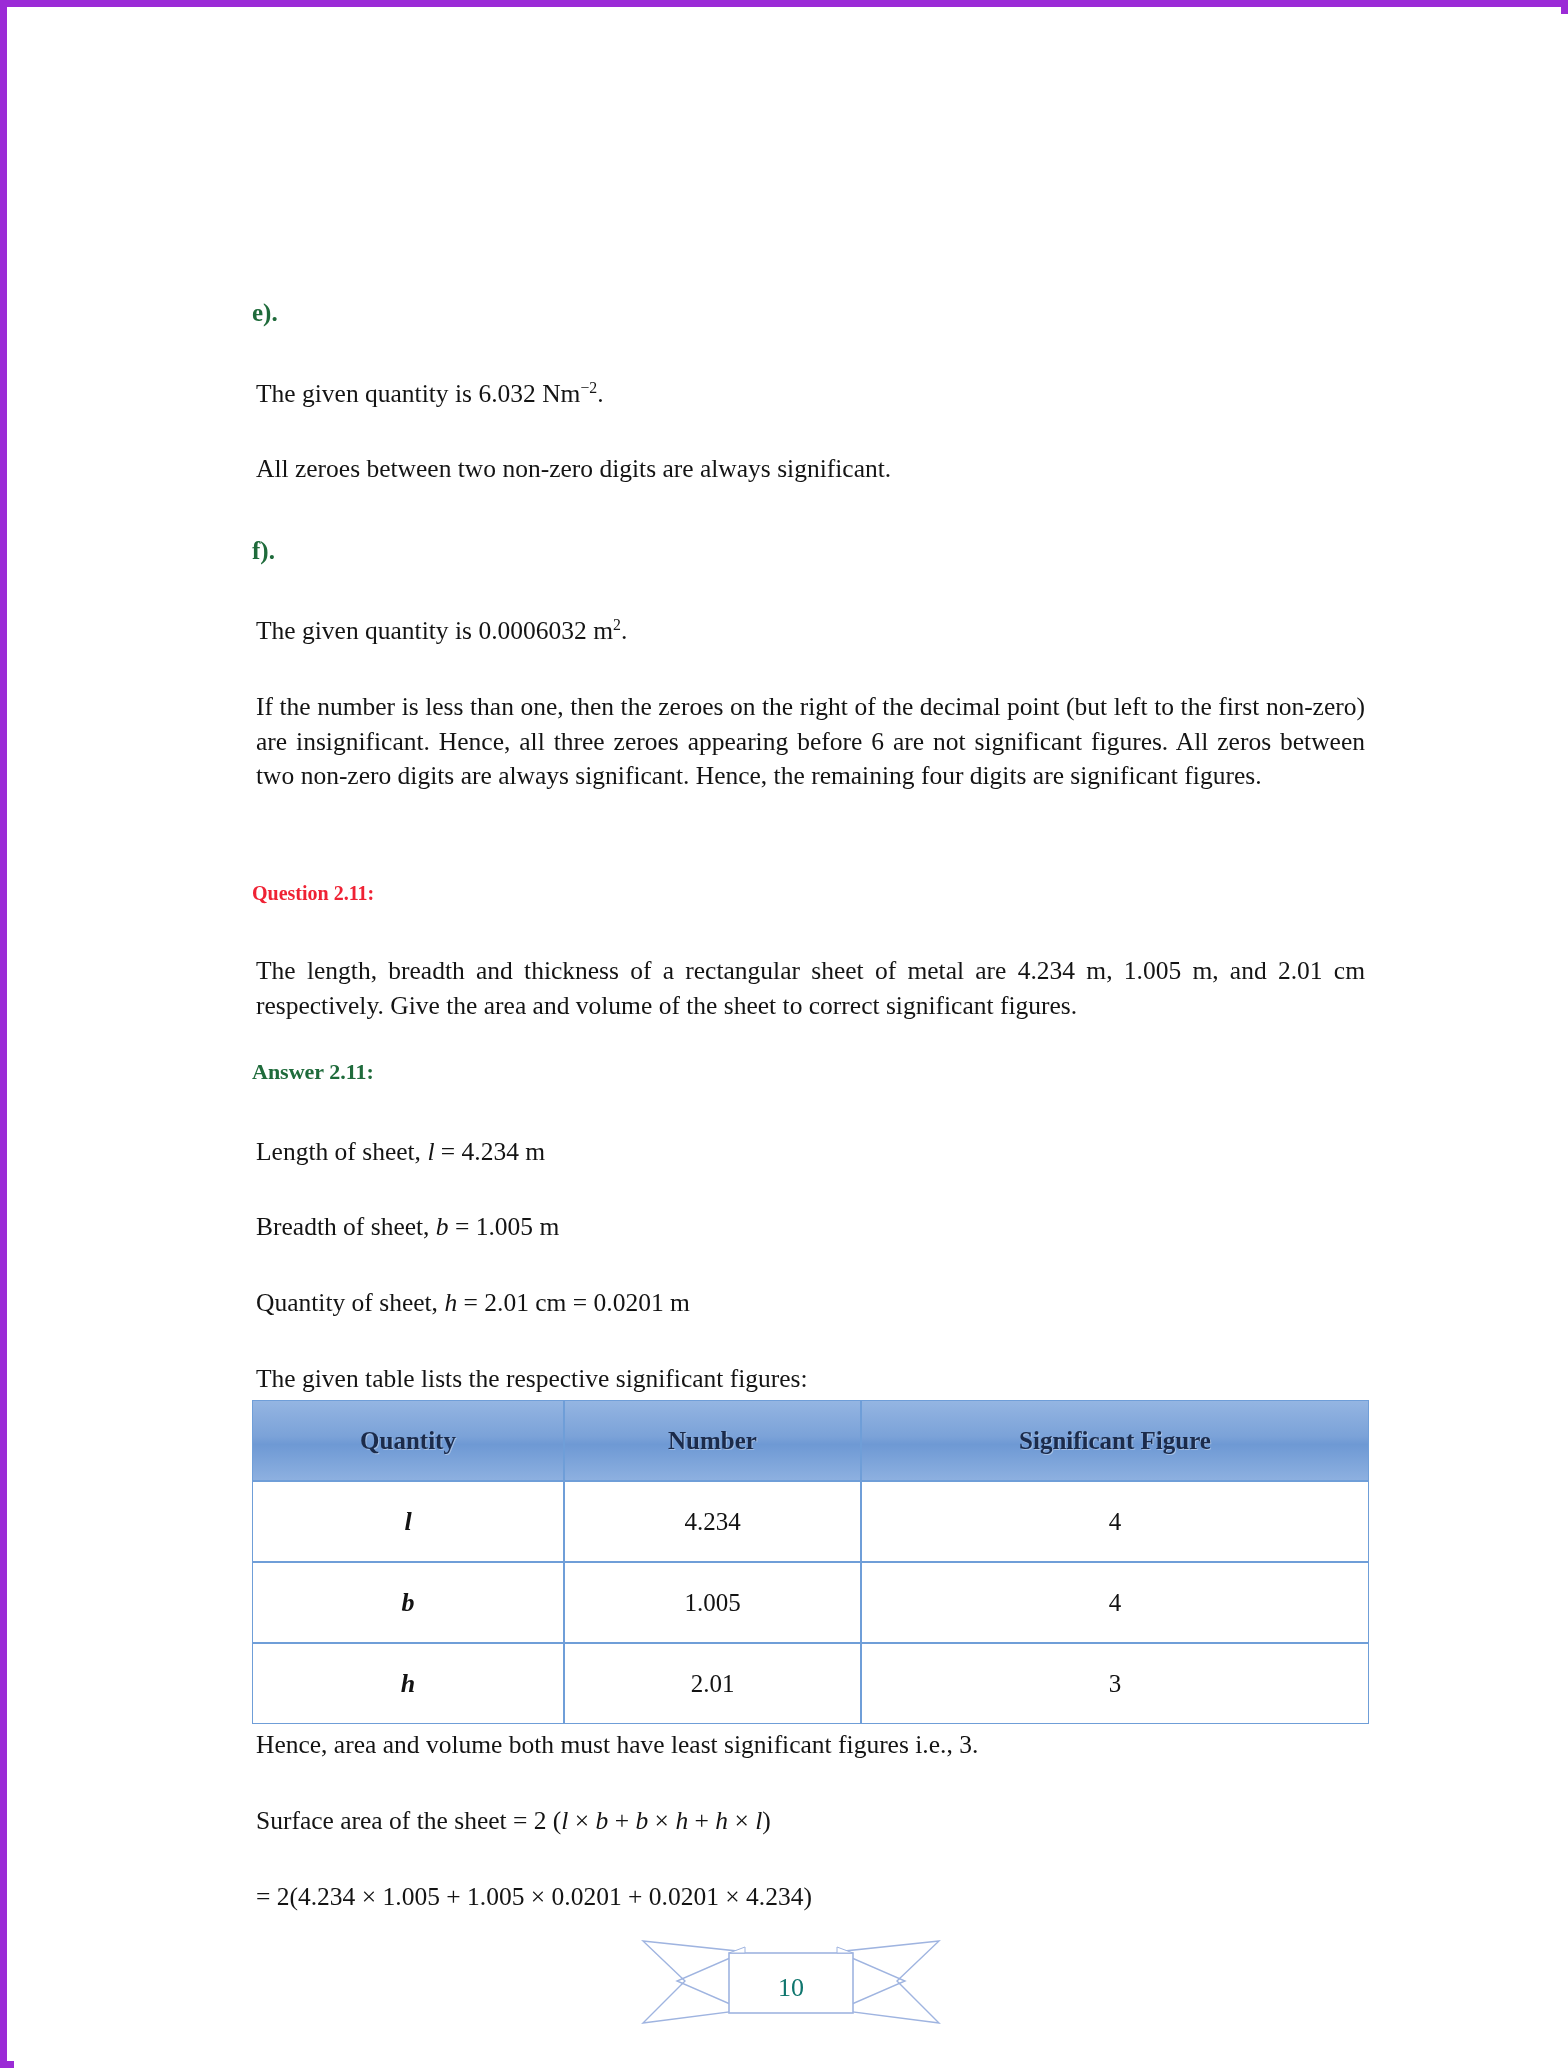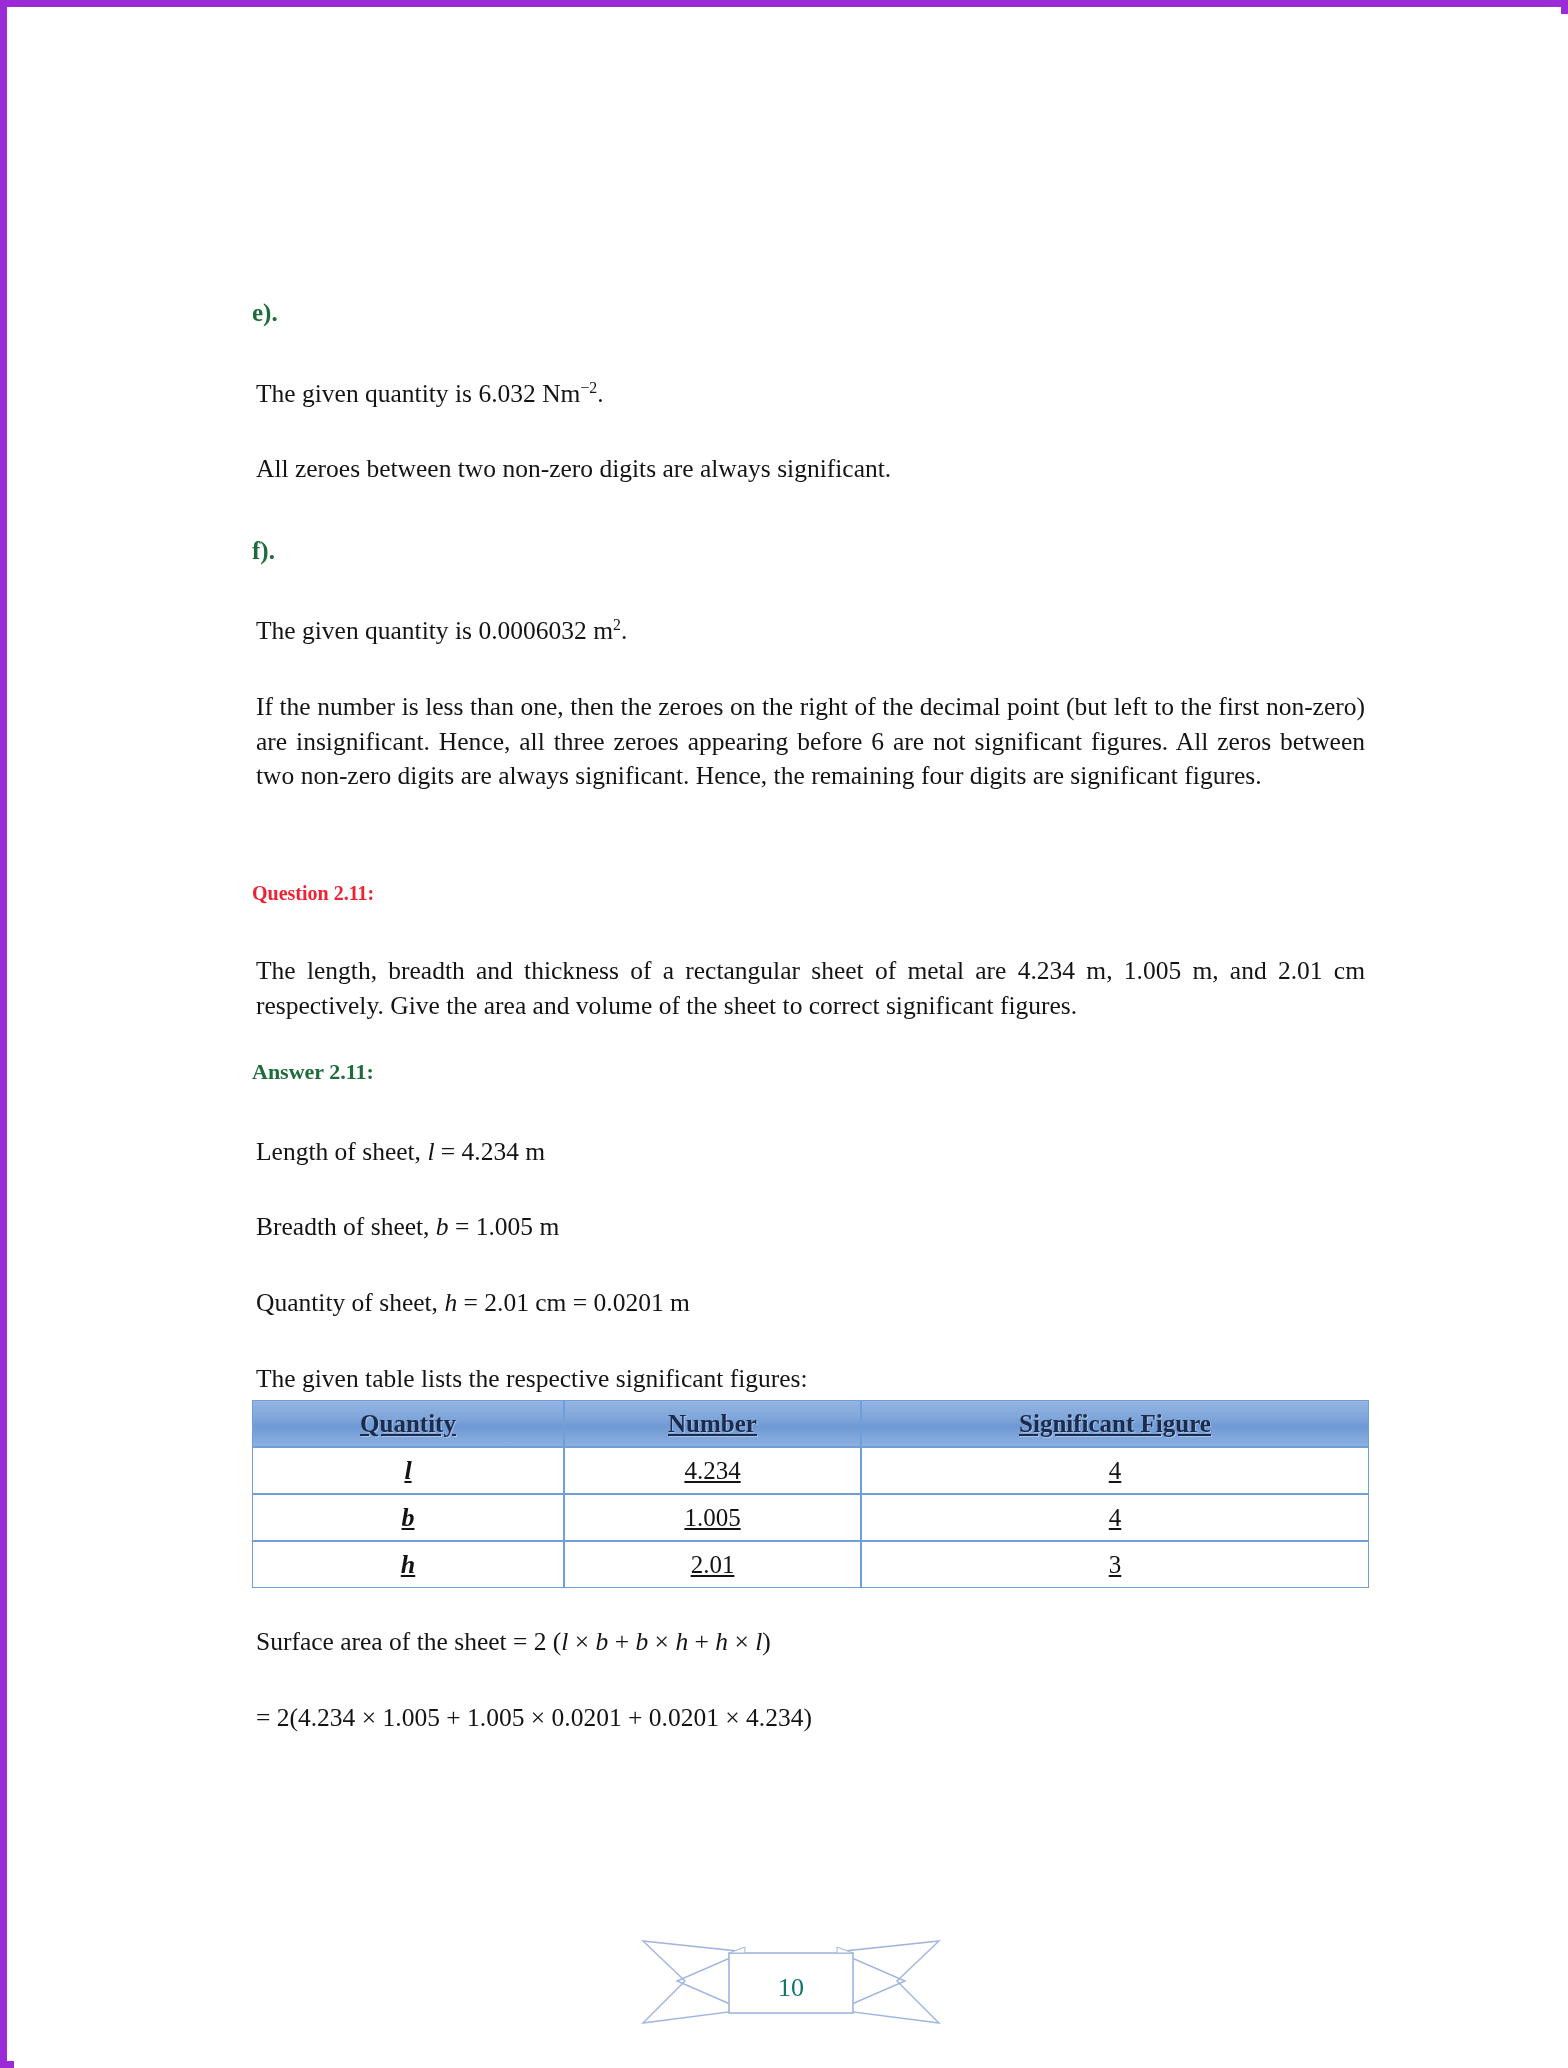--- a/index.html
+++ b/index.html
@@ -88,22 +88,21 @@
     border-spacing: 0;
     width: 1117px;
     margin: 0;
     table-layout: fixed;
   }
   table.sig-table th,
   table.sig-table td {
     border: 1px solid #6f9ed8;
     text-align: center;
     color: #131313;
-    padding: 0;
-    text-decoration: underline;
+    padding: 17px;
   }
   table.sig-table th {
     height: 45px;
     font-size: 25px;
     font-weight: bold;
     color: #1b2b4b;
     background: linear-gradient(to bottom, #94b5e2 0%, #7ba2d8 45%, #6e99d4 55%, #8db0e0 100%);
     text-shadow: 1px 1px 0 rgba(255,255,255,0.35);
   }
   table.sig-table td {
@@ -229,20 +228,21 @@
             <td>4</td>
           </tr>
           <tr>
             <td class="qty">h</td>
             <td>2.01</td>
             <td>3</td>
           </tr>
         </tbody>
       </table>
 
+      <p class="body-text">Hence, area and volume both must have least significant figures i.e., 3.</p>
 
       <div class="gap-md"></div>
 
       <p class="body-text"><span>Surface area of the sheet = 2 (</span><i class="var">l</i><span> × </span><i class="var">b</i><span> + </span><i class="var">b</i><span> × </span><i class="var">h</i><span> + </span><i class="var">h</i><span> × </span><i class="var">l</i><span>)</span></p>
 
       <div class="gap-md"></div>
 
       <p class="body-text">= 2(4.234 × 1.005 + 1.005 × 0.0201 + 0.0201 × 4.234)</p>
 
     </div>

